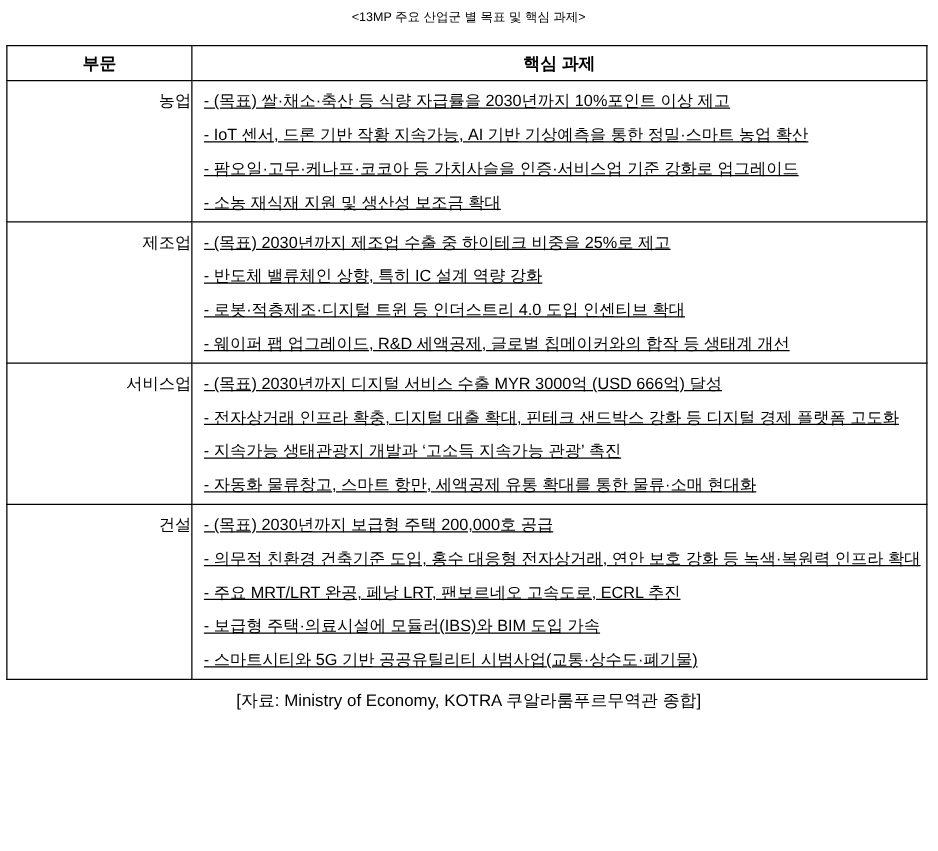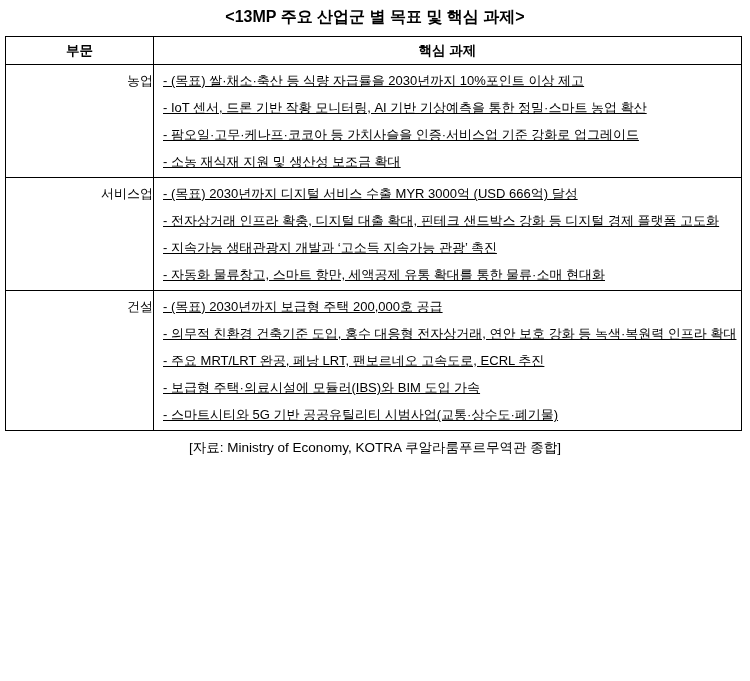--- a/index.html
+++ b/index.html
@@ -8,22 +8,22 @@
     height: 681px;
     background: #ffffff;
     color: #000000;
     font-family: "Liberation Sans", "DejaVu Sans", sans-serif;
     overflow: hidden;
   }
   .page { width: 750px; height: 681px; position: relative; }
 
   .doc-title {
     text-align: center;
-    font-size: 16px;
-    font-weight: 700;
+    font-size: 10px;
+    font-weight: 400;
     padding-top: 7px;
     height: 30px;
     letter-spacing: 0px;
   }
 
   table.main-table {
     border-collapse: collapse;
     table-layout: fixed;
     width: 737px;
     margin: 6px 12px 0 5px;
@@ -84,26 +84,35 @@
       <tr>
         <th class="header-cell">부문</th>
         <th class="header-cell">핵심 과제</th>
       </tr>
     </thead>
     <tbody>
   <tr>
     <td class="sector-cell">농업</td>
     <td class="tasks-cell">
             <div class="task-line">- (목표) 쌀·채소·축산 등 식량 자급률을 2030년까지 10%포인트 이상 제고</div>
-            <div class="task-line">- IoT 센서, 드론 기반 작황 모니터링, AI 기반 기상예측을 통한 정밀·스마트 농업 확산</div>
+            <div class="task-line">- IoT 센서, 드론 기반 작황 지속가능, AI 기반 기상예측을 통한 정밀·스마트 농업 확산</div>
             <div class="task-line">- 팜오일·고무·케나프·코코아 등 가치사슬을 인증·서비스업 기준 강화로 업그레이드</div>
             <div class="task-line">- 소농 재식재 지원 및 생산성 보조금 확대</div>
           </td>
   </tr>
 
+  <tr>
+    <td class="sector-cell">제조업</td>
+    <td class="tasks-cell">
+            <div class="task-line">- (목표) 2030년까지 제조업 수출 중 하이테크 비중을 25%로 제고</div>
+            <div class="task-line">- 반도체 밸류체인 상향, 특히 IC 설계 역량 강화</div>
+            <div class="task-line">- 로봇·적층제조·디지털 트윈 등 인더스트리 4.0 도입 인센티브 확대</div>
+            <div class="task-line">- 웨이퍼 팹 업그레이드, R&amp;D 세액공제, 글로벌 칩메이커와의 합작 등 생태계 개선</div>
+          </td>
+  </tr>
 
   <tr>
     <td class="sector-cell">서비스업</td>
     <td class="tasks-cell">
             <div class="task-line">- (목표) 2030년까지 디지털 서비스 수출 MYR 3000억 (USD 666억) 달성</div>
             <div class="task-line">- 전자상거래 인프라 확충, 디지털 대출 확대, 핀테크 샌드박스 강화 등 디지털 경제 플랫폼 고도화</div>
             <div class="task-line">- 지속가능 생태관광지 개발과 ‘고소득 지속가능 관광’ 촉진</div>
             <div class="task-line">- 자동화 물류창고, 스마트 항만, 세액공제 유통 확대를 통한 물류·소매 현대화</div>
           </td>
   </tr>

